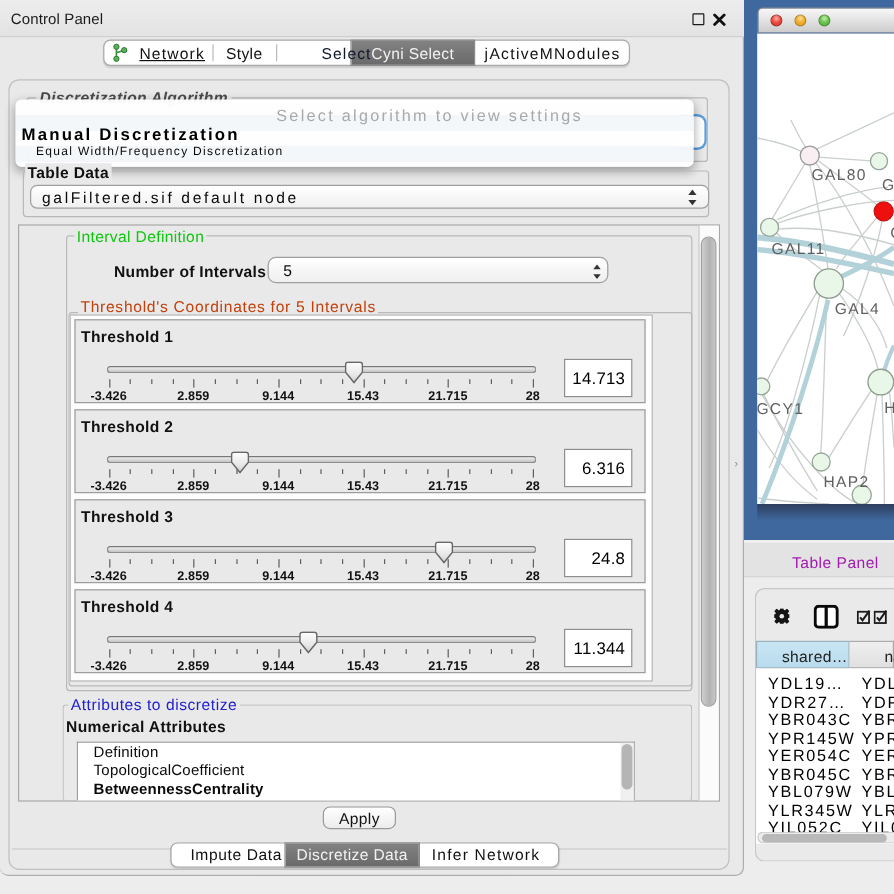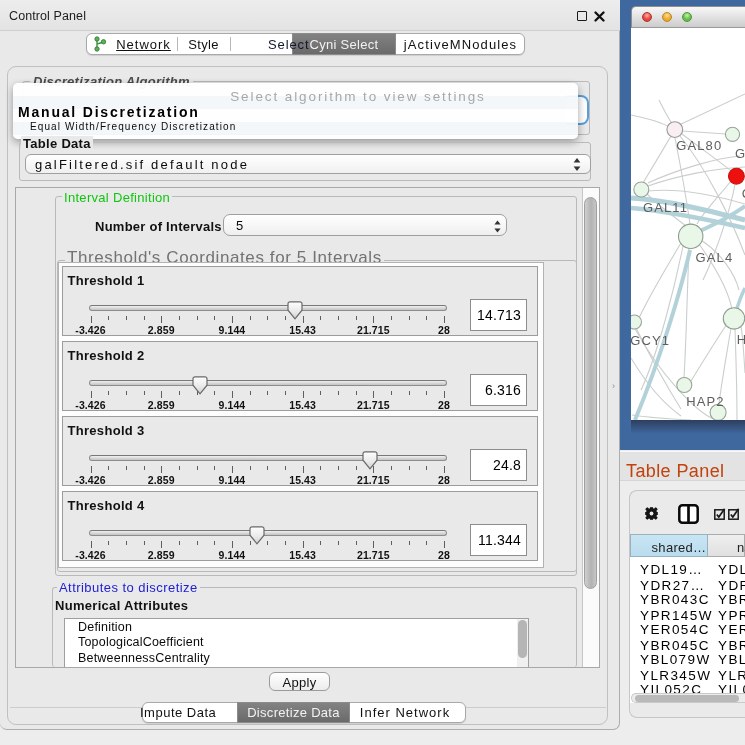--- a/index.html
+++ b/index.html
@@ -54,21 +54,21 @@
 <div class="abs" style="left:55px;top:196px;width:522px;height:380px;border:1px solid #b9b9b9;border-radius:3px;"></div>
 <div class="abs" style="left:62px;top:190px;font-size:13px;letter-spacing:0.3px;color:#0fc60f;background:#e9e9e9;padding:0 2px;">Interval Definition</div>
 <div class="abs b" style="left:95px;top:219px;font-size:13px;letter-spacing:0.25px;color:#111;">Number of Intervals</div>
 <div class="abs" style="left:223px;top:214px;width:284px;height:22px;background:linear-gradient(#ffffff,#efefef);border:1px solid #9f9f9f;border-radius:7px;"></div>
 <div class="abs" style="left:236px;top:218px;font-size:13px;color:#0a0a0a;">5</div>
 <svg class="abs" style="left:493px;top:220px;" width="9" height="13" viewBox="0 0 9 13">
 <path d="M4.5 0.5 L7.6 4.4 L1.4 4.4 Z" fill="#333"></path>
     <path d="M4.5 12.5 L7.6 8.6 L1.4 8.6 Z" fill="#333"></path>
   </svg>
 <div class="abs" style="left:57px;top:260px;width:520px;height:312px;border:1px solid #b9b9b9;border-radius:3px;"></div>
-<div class="abs" style="left:65px;top:248px;font-size:17px;letter-spacing:0.6px;color:#737373;background:#e9e9e9;padding:0 2px;">Threshold's Coordinates for 5 Intervals</div>
+<div class="abs" style="left:65px;top:248px;font-size:13px;letter-spacing:0.6px;color:#c2410c;background:#e9e9e9;padding:0 2px;">Threshold's Coordinates for 5 Intervals</div>
 <div class="abs" style="left:57.5px;top:262px;width:486px;height:306px;background:#fdfdfd;border:1px solid #b3b3b3;"></div>
 <div class="abs" style="left:62px;top:266px;width:476px;height:70px;background:#e9e9e9;border:1px solid #9c9c9c;"></div>
 <div class="abs b" style="left:67.5px;top:273px;font-size:13px;letter-spacing:0.3px;color:#111;">Threshold 1</div>
 <div class="abs" style="left:88.5px;top:305px;width:358px;height:5.5px;border:1px solid #8d8d8d;border-top-color:#787878;border-radius:3px;background:linear-gradient(#f0f0f0,#c3c3c3);"></div>
 <div class="abs" style="left:90.5px;top:316px;width:1px;height:7px;background:#5e5e5e;"></div>
 <div class="abs" style="left:108.2px;top:316px;width:1px;height:4px;background:#5e5e5e;"></div>
 <div class="abs" style="left:125.8px;top:316px;width:1px;height:4px;background:#5e5e5e;"></div>
 <div class="abs" style="left:143.5px;top:316px;width:1px;height:4px;background:#5e5e5e;"></div>
 <div class="abs" style="left:161.2px;top:316px;width:1px;height:7px;background:#5e5e5e;"></div>
 <div class="abs" style="left:178.9px;top:316px;width:1px;height:4px;background:#5e5e5e;"></div>
@@ -230,29 +230,29 @@
     </defs>
   </svg>
 <div class="abs" style="left:470px;top:524px;width:56.5px;height:32px;background:#fff;border:1px solid #8d8d8d;"></div>
 <div class="abs" style="left:470px;top:532px;width:51px;text-align:right;font-size:14px;letter-spacing:0.2px;color:#000;">11.344</div>
 <div class="abs" style="left:52px;top:587px;width:525px;height:80px;border:1px solid #b9b9b9;border-radius:3px;border-bottom:none;"></div>
 <div class="abs" style="left:57px;top:579.5px;font-size:13px;letter-spacing:0.45px;color:#2121d4;background:#e9e9e9;padding:0 2px;">Attributes to discretize</div>
 <div class="abs b" style="left:55px;top:598px;font-size:13px;letter-spacing:0.3px;color:#111;">Numerical Attributes</div>
 <div class="abs" style="left:64px;top:618px;width:465px;height:49px;background:#fff;border:1px solid #9f9f9f;border-bottom:none;overflow:hidden;"></div>
 <div class="abs" style="left:78px;top:619.5px;font-size:12.5px;letter-spacing:0.2px;color:#0a0a0a;">Definition</div>
 <div class="abs" style="left:78px;top:635px;font-size:12.5px;letter-spacing:0.2px;color:#0a0a0a;">TopologicalCoefficient</div>
-<div class="abs" style="left:78px;top:650.5px;font-size:12.5px;letter-spacing:0.2px;color:#0a0a0a;height:14px;overflow:hidden;">BetweennessCentrality</div>
+<div class="abs" style="left:78px;top:650.5px;font-size:12.5px;letter-spacing:0.2px;color:#0a0a0a;height:14px;overflow:hidden;font-weight:bold;">BetweennessCentrality</div>
 <div class="abs" style="left:517px;top:619px;width:11px;height:48px;background:#f0f0f0;"></div>
 <div class="abs" style="left:518px;top:620px;width:9px;height:38px;background:#b5b5b5;border-radius:5px;"></div>
 <div class="abs" style="left:10px;top:707px;width:596px;height:1px;background:#cccccc;"></div>
 <div class="abs" style="left:269px;top:672px;width:61px;height:19px;background:linear-gradient(#ffffff,#ececec);border:1px solid #9b9b9b;border-radius:6px;"></div>
 <div class="abs" style="left:269px;top:675px;width:61px;text-align:center;font-size:13px;letter-spacing:0.3px;color:#111;">Apply</div>
 <div class="abs" style="left:142px;top:702px;width:324px;height:21px;background:#fff;border:1px solid #a8a8a8;border-radius:6px;box-shadow:0 1px 1px rgba(0,0,0,0.12);"></div>
 <div class="abs" style="left:237px;top:702px;width:113px;height:21px;background:linear-gradient(#828282,#6a6a6a);border:1px solid #8b8b8b;"></div>
-<div class="abs" style="left:140px;top:705px;width:95px;text-align:left;font-size:13px;letter-spacing:0.5px;color:#111;">Impute Data</div>
+<div class="abs" style="left:140px;top:705px;width:95px;text-align:right;font-size:13px;letter-spacing:0.5px;color:#111;">Impute Data</div>
 <div class="abs" style="left:237px;top:705px;width:113px;text-align:center;font-size:13px;letter-spacing:0.3px;color:#f2f2f2;">Discretize Data</div>
 <div class="abs" style="left:347px;top:705px;width:116px;text-align:center;font-size:13px;letter-spacing:1.0px;color:#111;">Infer Network</div>
 <div class="abs" style="left:612px;top:381px;font-size:9px;color:#8a8a8a;">›</div>
 <div class="abs" style="left:620px;top:0;width:125px;height:450px;background:#3f689f;"></div>
 <div class="abs" style="left:631px;top:420px;width:114px;height:14px;background:linear-gradient(#2d3e5e,rgba(63,104,159,0));"></div>
 <div class="abs" style="left:631px;top:6px;width:114px;height:22px;background:linear-gradient(#f8f8f8,#cccccc);border-top:1px solid #8e8e8e;border-left:1px solid #8e8e8e;border-bottom:1px solid #999;border-radius:5px 0 0 0;"></div>
 <div class="abs" style="left:641.7px;top:11.7px;width:10.6px;height:10.6px;border-radius:50%;background:radial-gradient(circle at 50% 30%,#ffb0a8 0%,#e8453a 55%,#e8453a 100%);border:1px solid #a8352c;"></div>
 <div class="abs" style="left:661.7px;top:11.7px;width:10.6px;height:10.6px;border-radius:50%;background:radial-gradient(circle at 50% 30%,#ffe09a 0%,#efa927 55%,#efa927 100%);border:1px solid #b8862a;"></div>
 <div class="abs" style="left:681.7px;top:11.7px;width:10.6px;height:10.6px;border-radius:50%;background:radial-gradient(circle at 50% 30%,#c8f0b0 0%,#62bf47 55%,#62bf47 100%);border:1px solid #53923c;"></div>
 <div class="abs" style="left:631px;top:28px;width:114px;height:392px;background:#fff;overflow:hidden;"></div>
@@ -309,21 +309,21 @@
 <text x="104" y="130">GA</text>
 <text x="110.8" y="170">C</text>
 <text x="12" y="184">GAL11</text>
 <text x="64.6" y="234">GAL4</text>
 <text x="-0.7" y="317">GCY1</text>
 <text x="105.8" y="316">H</text>
 <text x="55.2" y="378">HAP2</text>
 </g>
 </svg>
 <div class="abs" style="left:620px;top:450.5px;width:125px;height:30px;background:#e3e3e3;border-top:1.5px solid #f8f8f8;border-bottom:1px solid #d6d6d6;"></div>
-<div class="abs" style="left:626px;top:461px;font-size:18px;letter-spacing:0.4px;color:#c2410c;">Table Panel</div>
+<div class="abs" style="left:660px;top:461px;font-size:13px;letter-spacing:0.4px;color:#a21caf;">Table Panel</div>
 <div class="abs" style="left:620px;top:482px;width:125px;height:263px;background:#ededed;"></div>
 <div class="abs" style="left:629px;top:490px;width:116px;height:228px;background:#eaeaea;border:1px solid #c6c6c6;border-radius:8px 0 0 8px;border-right:none;"></div>
 <svg class="abs" style="left:643px;top:505px;" width="17" height="17" viewBox="0 0 17 17">
 <g stroke="#151515" stroke-width="3.1">
 <path d="M8.5 1 V16 M1 8.5 H16 M3.2 3.2 L13.8 13.8 M13.8 3.2 L3.2 13.8"></path>
 </g>
 <circle cx="8.5" cy="8.5" r="5.6" fill="#151515"></circle>
 <circle cx="8.5" cy="8.5" r="1.9" fill="#eaeaea"></circle>
 <rect x="0" y="0" width="17" height="2.2" fill="#eaeaea"></rect>
 <rect x="0" y="14.8" width="17" height="2.2" fill="#eaeaea"></rect>

